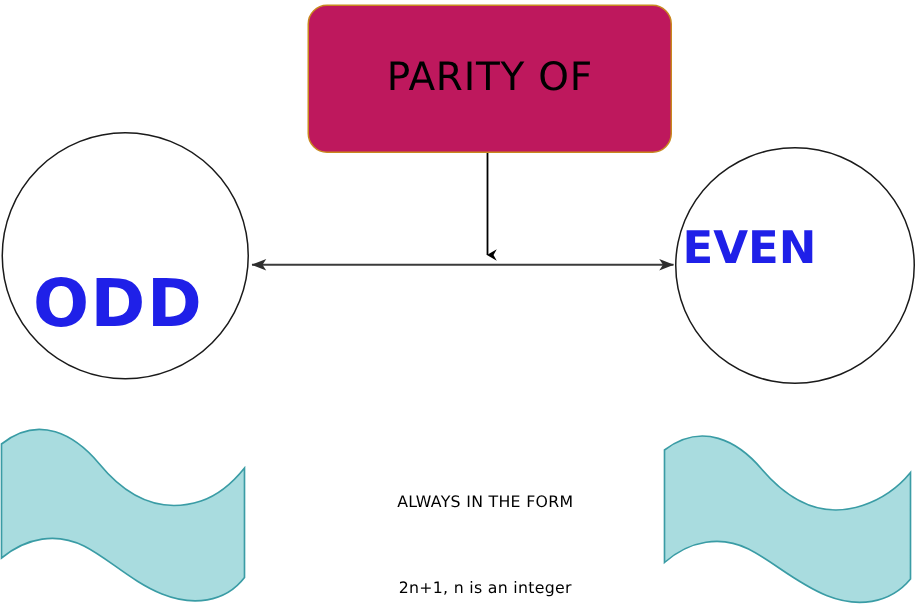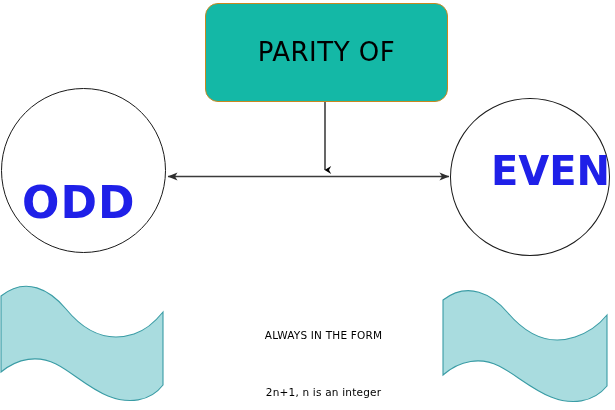--- a/index.html
+++ b/index.html
@@ -24,21 +24,21 @@
   }
 
   
   .title-box {
     position: absolute;
     left: 205px;
     top: 3px;
     width: 243px;
     height: 99px;
     box-sizing: border-box;
-    background: #14b8a6;
+    background: #be185d;
     border: 1.3px solid #C9881F;
     border-radius: 13px;
     display: flex;
     flex-direction: column;
     align-items: center;
     justify-content: center;
     z-index: 4;
   }
   .title-line {
     color: #000000;
@@ -81,23 +81,22 @@
   .label-odd {
     left: 22px;
     top: 143px;
     font-size: 44px;
     letter-spacing: 1px;
     margin-top: 34px;
   }
   .label-even {
     left: 455px;
     top: 148px;
-    font-size: 40px;
+    font-size: 30px;
     letter-spacing: 0px;
-    margin-left: 36px;
   }
 
   .banner-text {
     position: absolute;
     width: 100%;
     text-align: center;
     color: #000000;
     font-family: "DejaVu Sans", sans-serif;
     white-space: nowrap;
     z-index: 6;

